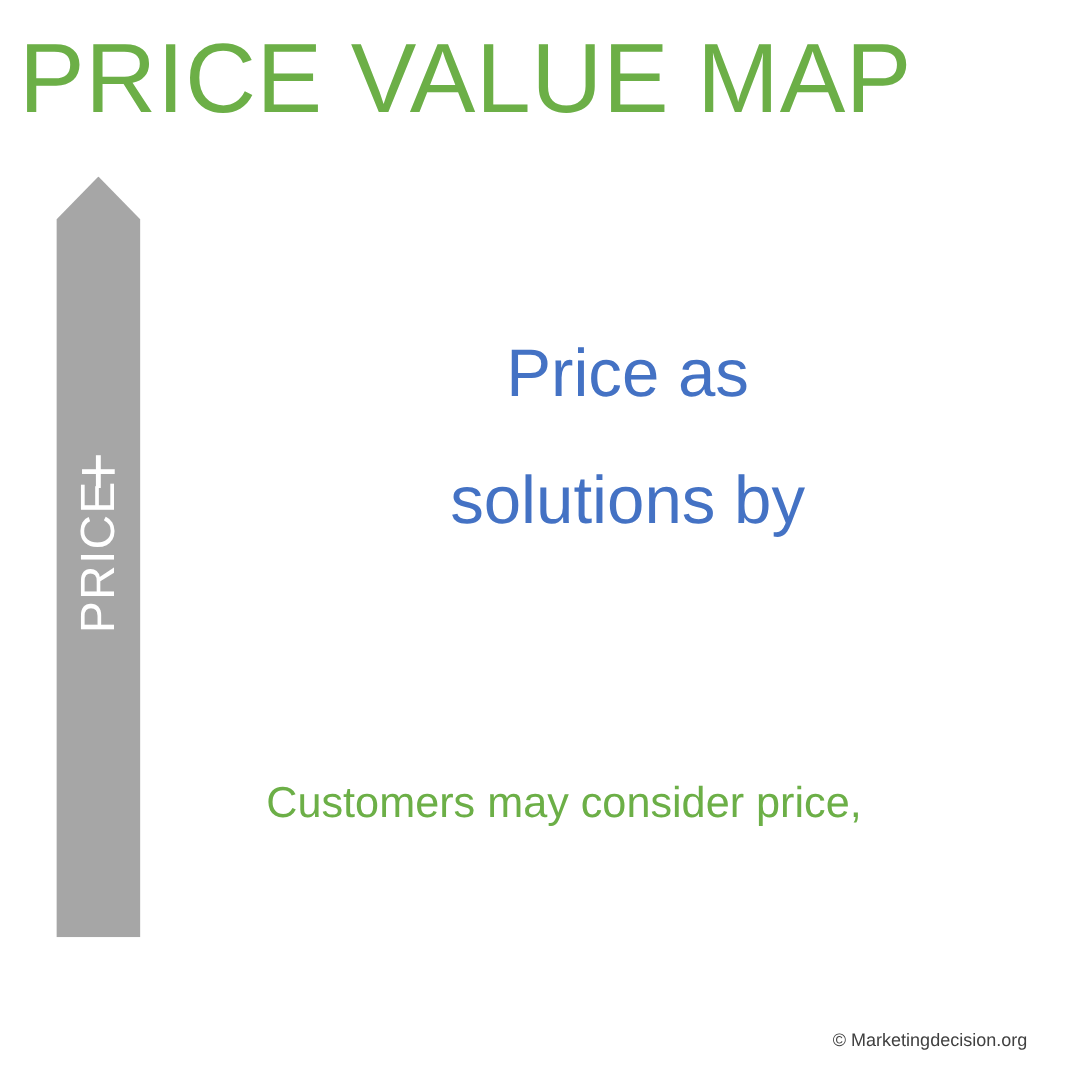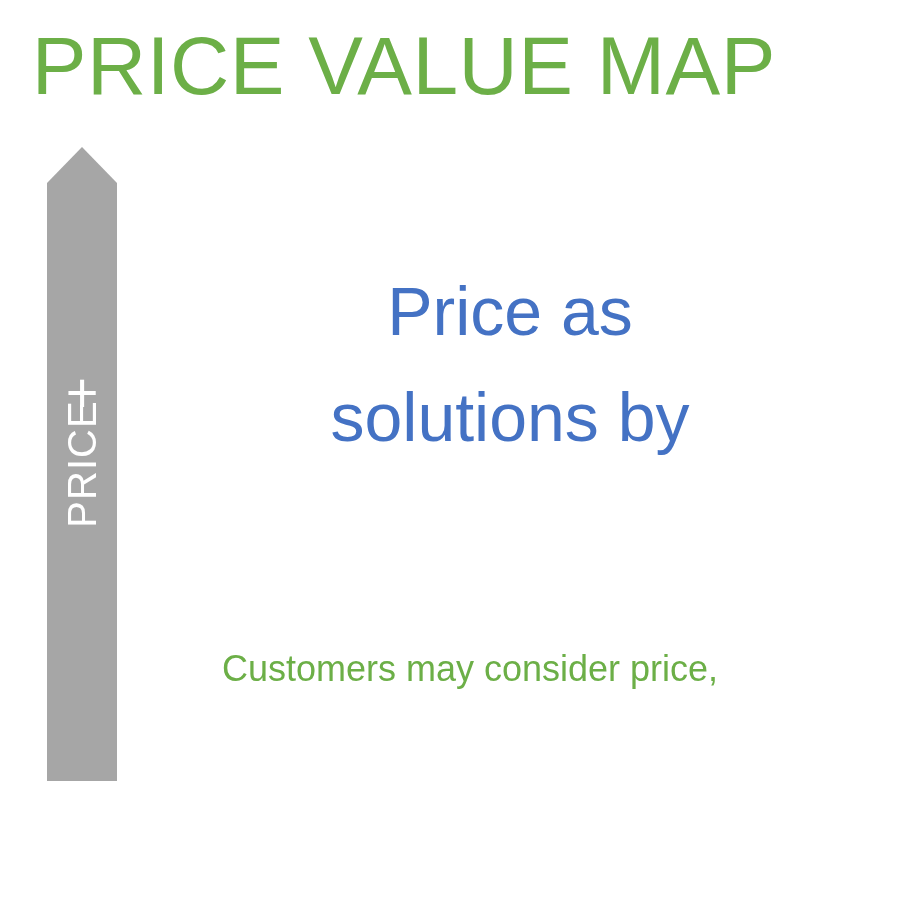--- a/index.html
+++ b/index.html
@@ -18,21 +18,21 @@
     background: #ffffff;
     overflow: hidden;
   }
 
   
   #title {
     position: absolute;
     left: 0;
     top: 18px;
     width: 776px;
-    text-align: right;
+    text-align: center;
     color: #6CAF47;
     font-size: 82px;
     line-height: 96px;
     font-weight: 400;
     letter-spacing: 0.5px;
     white-space: nowrap;
   }
 
   
   #price-axis {
@@ -78,26 +78,26 @@
     font-size: 40px;
     line-height: 40px;
     letter-spacing: 1px;
     transform: rotate(-90deg);
     transform-origin: center center;
   }
 
   
   #headline {
     position: absolute;
-    left: 180px;
+    left: 193px;
     top: 258px;
     width: 660px;
     text-align: center;
     color: #4472C4;
-    font-size: 68px;
+    font-size: 56px;
     line-height: 106px;
     font-weight: 400;
   }
   #headline .hl-line {
     display: block;
     white-space: nowrap;
   }
 
   
   #caption {
@@ -149,14 +149,15 @@
 
   <div id="headline">
     <span class="hl-line">Price as</span>
     <span class="hl-line">solutions by</span>
   </div>
 
   <div id="caption">
     <span class="cap-line">Customers may consider price,</span>
   </div>
 
+  <div id="footer">© Marketingdecision.org</div>
 
 </div>
 
 </body></html>

